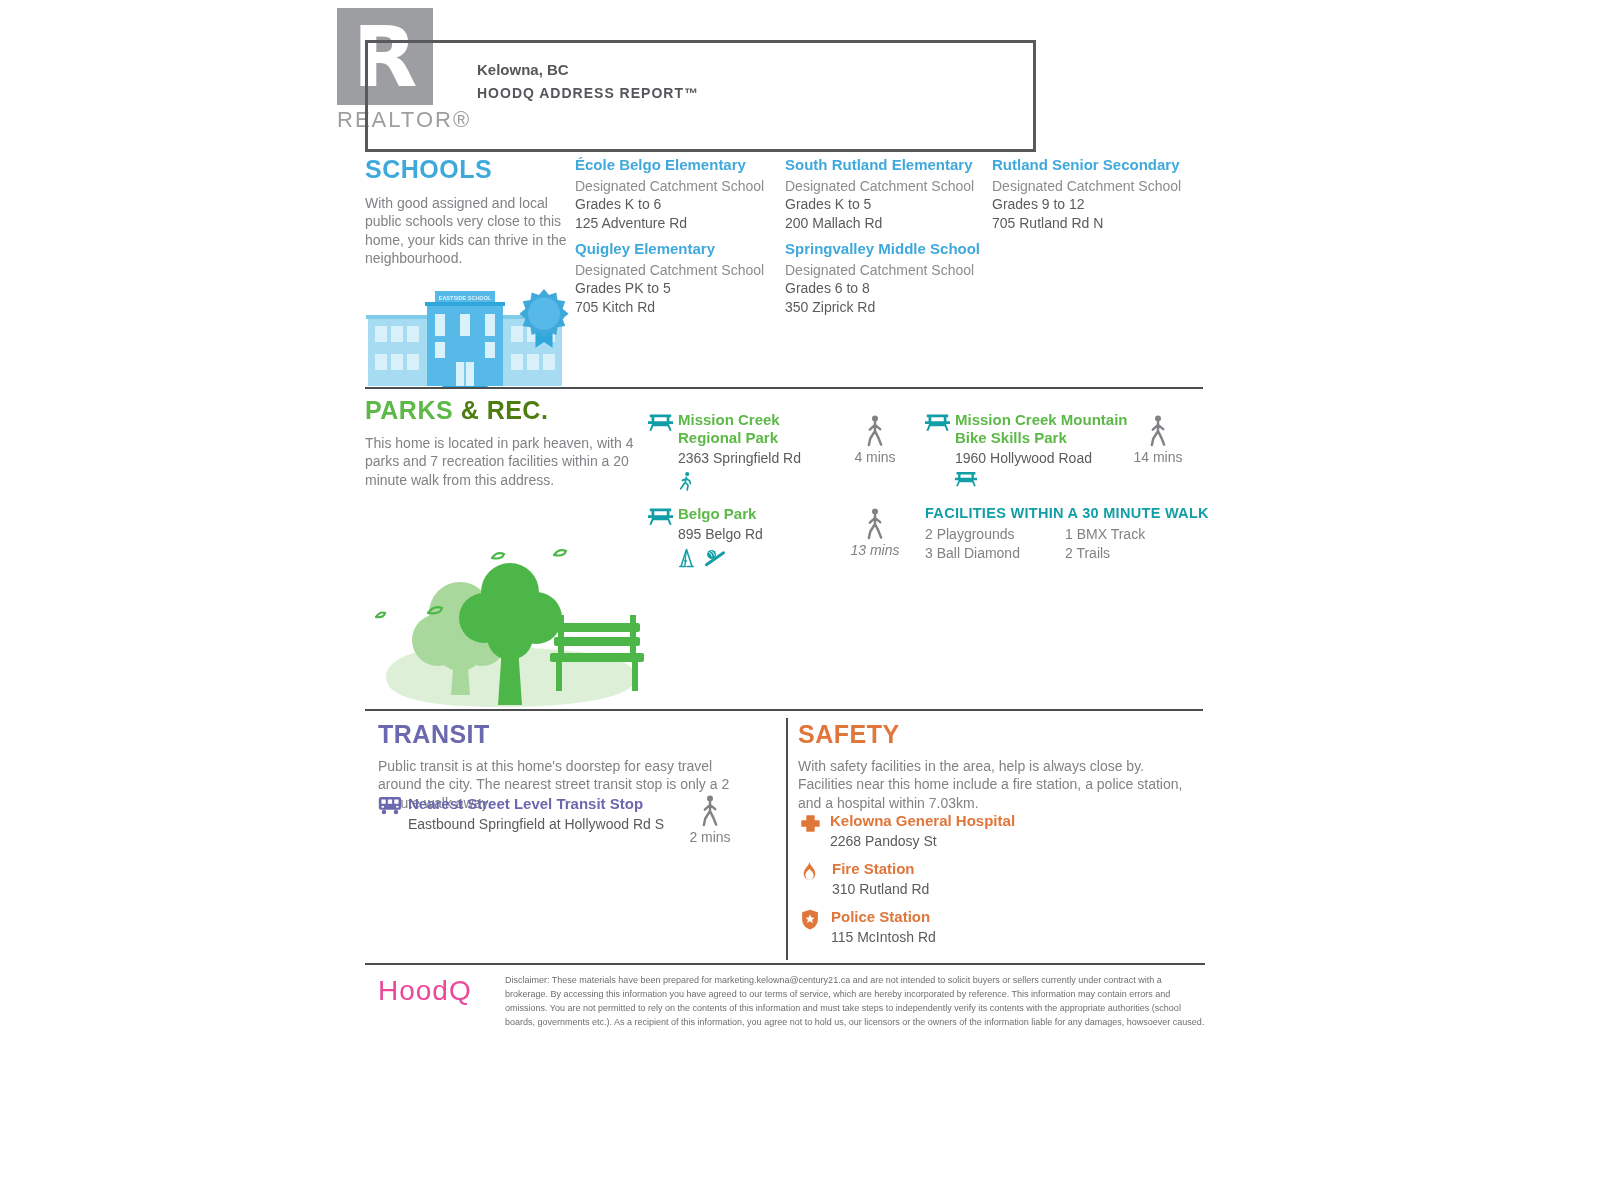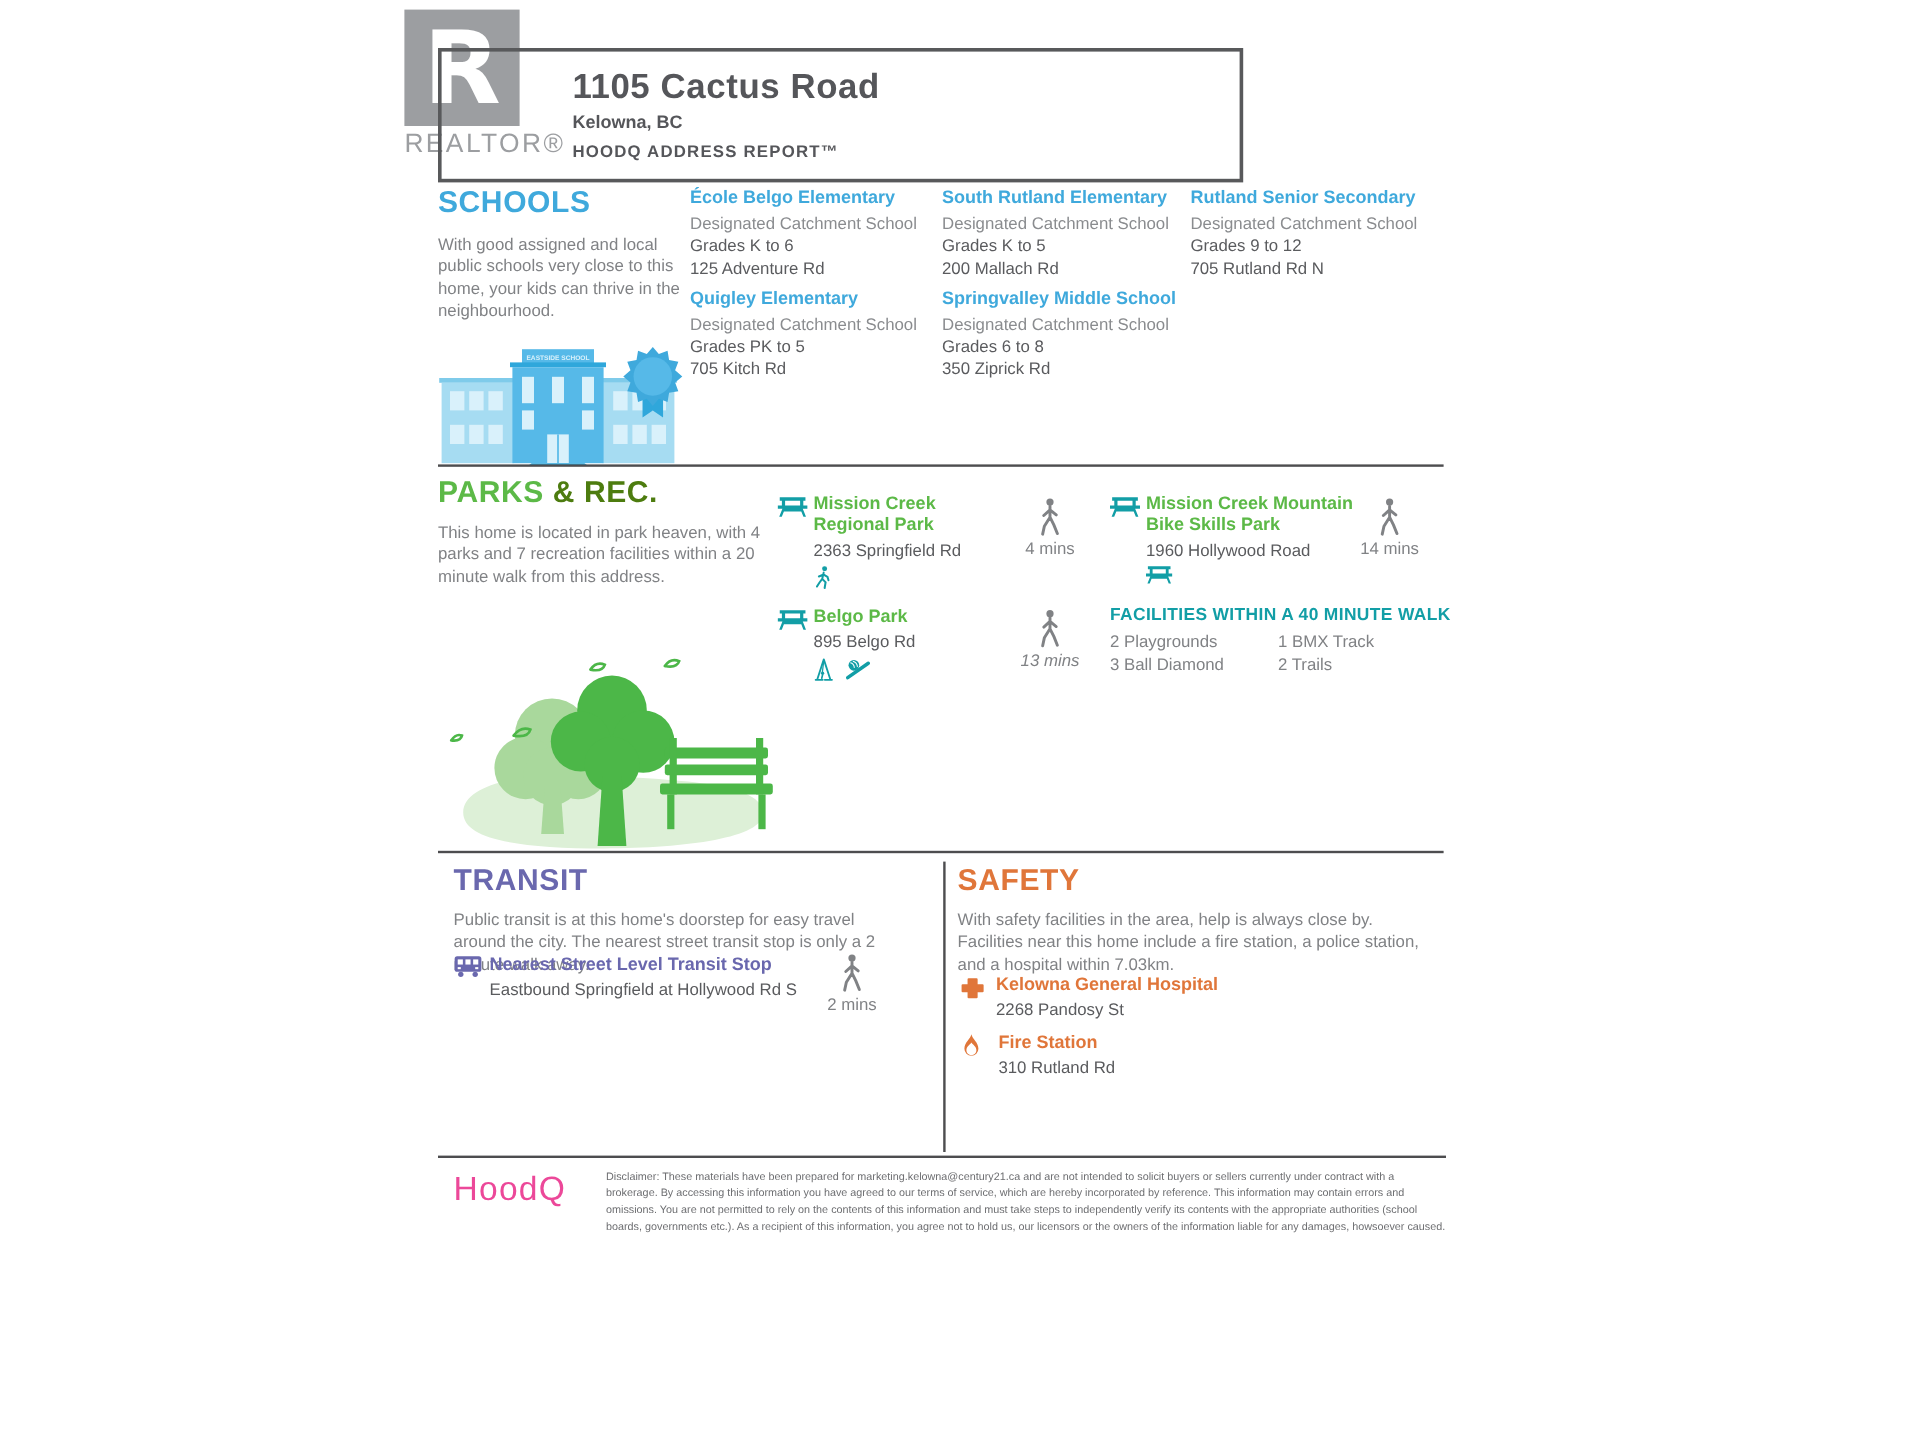--- a/index.html
+++ b/index.html
@@ -59,21 +59,20 @@
 <div id="page">
 
   <div class="abs realtor-logo">
     <div class="block">
       <span>R</span>
     </div>
     <div class="realtor-word">REALTOR®</div>
   </div>
 
   <div class="abs addr-box">
-    <div class="addr-title">1105 Cactus Road</div>
     <div class="addr-city">Kelowna, BC</div>
     <div class="addr-report">HOODQ ADDRESS REPORT™</div>
   </div>
 
   <div class="abs sec-title blue" style="left:365px;top:155px;">SCHOOLS</div>
   <div class="abs para" style="left:365px;top:194px;width:213px;">With good assigned and local public schools very close to this home, your kids can thrive in the neighbourhood.</div>
 
   <div class="abs" style="left:365px;top:288px;">
     <svg width="200" height="100" viewBox="0 0 200 100">
       <rect x="1" y="27" width="64" height="4" fill="#7fcbea"></rect>
@@ -280,21 +279,21 @@
     <span>
       <svg width="24" height="32" viewBox="0 0 22 34">
           <circle cx="11" cy="3.6" r="3.2" fill="#808285"></circle>
           <path d="M11 7.5 V17 M11 10.5 L5.5 15.5 M11 10.5 L16.5 15 M11 17 L6 25 L4.5 32 M11 17 L14.5 24 L17.5 31.5" stroke="#808285" stroke-width="2.6" fill="none" stroke-linecap="round"></path>
         </svg>
     </span>
     <div class="mins">13 mins</div>
   </div>
 
   <div class="abs" style="left:925px;top:505px;width:285px;">
-    <div class="fac-title">FACILITIES WITHIN A 40 MINUTE WALK</div>
+    <div class="fac-title">FACILITIES WITHIN A 30 MINUTE WALK</div>
     <div class="fac-grid">
       <span>2 Playgrounds</span>
       <span>1 BMX Track</span>
       <span>3 Ball Diamond</span>
       <span>2 Trails</span>
     </div>
   </div>
 
   <div class="abs divider" style="left:365px;top:709px;width:838px;"></div>
   <div class="abs vdivider" style="left:786px;top:718px;height:242px;"></div>
@@ -350,19 +349,31 @@
       <svg width="15" height="21" viewBox="0 0 18 24" fill="currentColor" fill-rule="evenodd">
           <path d="M9 0.5 C10 5.5 16 8.5 16 15 A7 7 0 0 1 2 15 C2 8.5 8 5.5 9 0.5 Z M9 21.5 A5 5 0 0 1 4 16.5 C4 13 7.3 11.2 9 8.8 C10.7 11.2 14 13 14 16.5 A5 5 0 0 1 9 21.5 Z"></path>
         </svg>
     </span>
     <div>
       <div class="name orange">Fire Station</div>
       <div class="addr">310 Rutland Rd</div>
     </div>
   </div>
 
+  <div class="abs poi" style="left:800px;top:908px;width:320px;">
+    <span class="picon orange" style="padding-left:1px;">
+      <svg width="18" height="21" viewBox="0 0 20 24">
+          <path d="M10 0.8 L19 3.8 V11.5 C19 17.5 15.2 21.8 10 23.4 C4.8 21.8 1 17.5 1 11.5 V3.8 Z" fill="currentColor"></path>
+          <polygon points="10,6.2 11.5,9.6 15.2,9.9 12.4,12.3 13.3,15.9 10,13.9 6.7,15.9 7.6,12.3 4.8,9.9 8.5,9.6" fill="#fff"></polygon>
+        </svg>
+    </span>
+    <div>
+      <div class="name orange">Police Station</div>
+      <div class="addr">115 McIntosh Rd</div>
+    </div>
+  </div>
 
   <div class="abs divider" style="left:365px;top:963px;width:840px;"></div>
 
   <div class="abs hoodq" style="left:378px;top:975px;">HoodQ</div>
   <div class="abs disclaimer" style="left:505px;top:974px;width:700px;">Disclaimer: These materials have been prepared for marketing.kelowna@century21.ca and are not intended to solicit buyers or sellers currently under contract with a brokerage. By accessing this information you have agreed to our terms of service, which are hereby incorporated by reference. This information may contain errors and omissions. You are not permitted to rely on the contents of this information and must take steps to independently verify its contents with the appropriate authorities (school boards, governments etc.). As a recipient of this information, you agree not to hold us, our licensors or the owners of the information liable for any damages, howsoever caused.</div>
 
 </div>
 
 </body></html>

